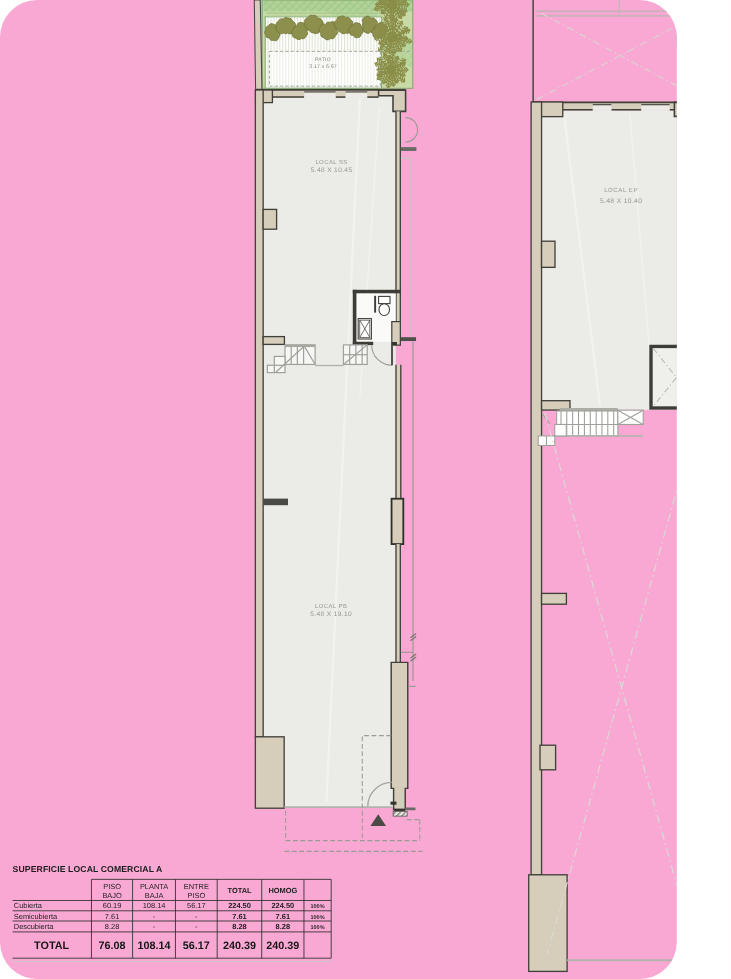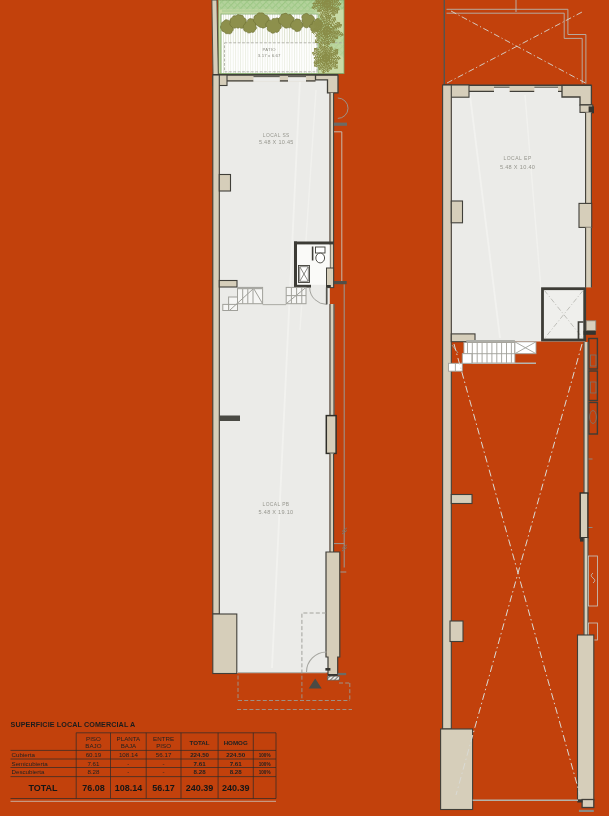--- a/index.html
+++ b/index.html
@@ -1,17 +1,17 @@
 <!DOCTYPE html>
 <html><head>
 <meta charset="utf-8">
 <style>
   html,body{margin:0;padding:0;background:#ffffff;}
-  #page{position:relative;width:609px;height:816px;background:#c2410c;overflow:hidden;
-        font-family:"Liberation Sans", sans-serif;}
+  #page{position:relative;width:564px;height:816px;background:#f9a8d4;overflow:hidden;
+        font-family:"Liberation Sans", sans-serif;border-radius:31px;}
   svg{position:absolute;top:0;left:0;}
 </style>
 </head>
 <body>
 <div id="page">
 <svg width="609" height="816" viewBox="0 0 609 816">
 <defs>
   <pattern id="deck" width="2.45" height="8" patternUnits="userSpaceOnUse">
     <rect width="2.45" height="8" fill="#ffffff"></rect>
     <rect x="0" width="0.9" height="8" fill="#dde2cf"></rect>

